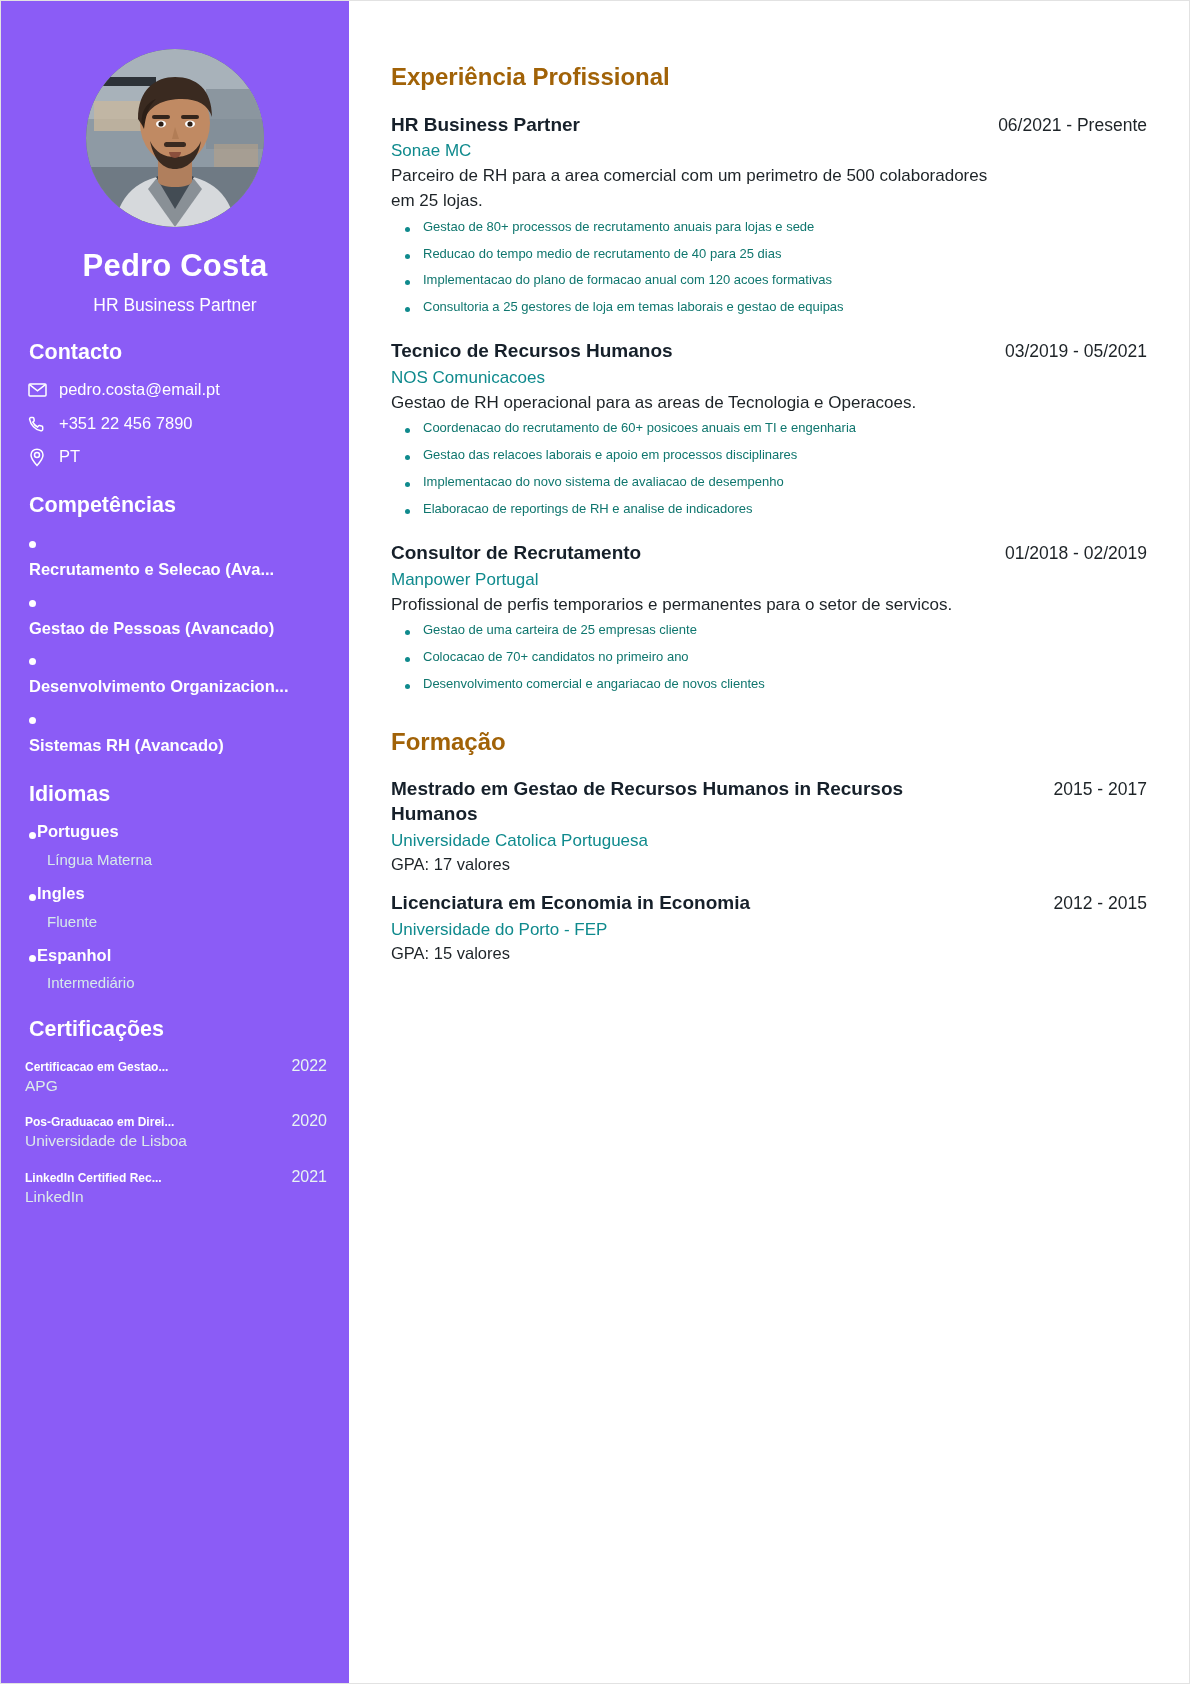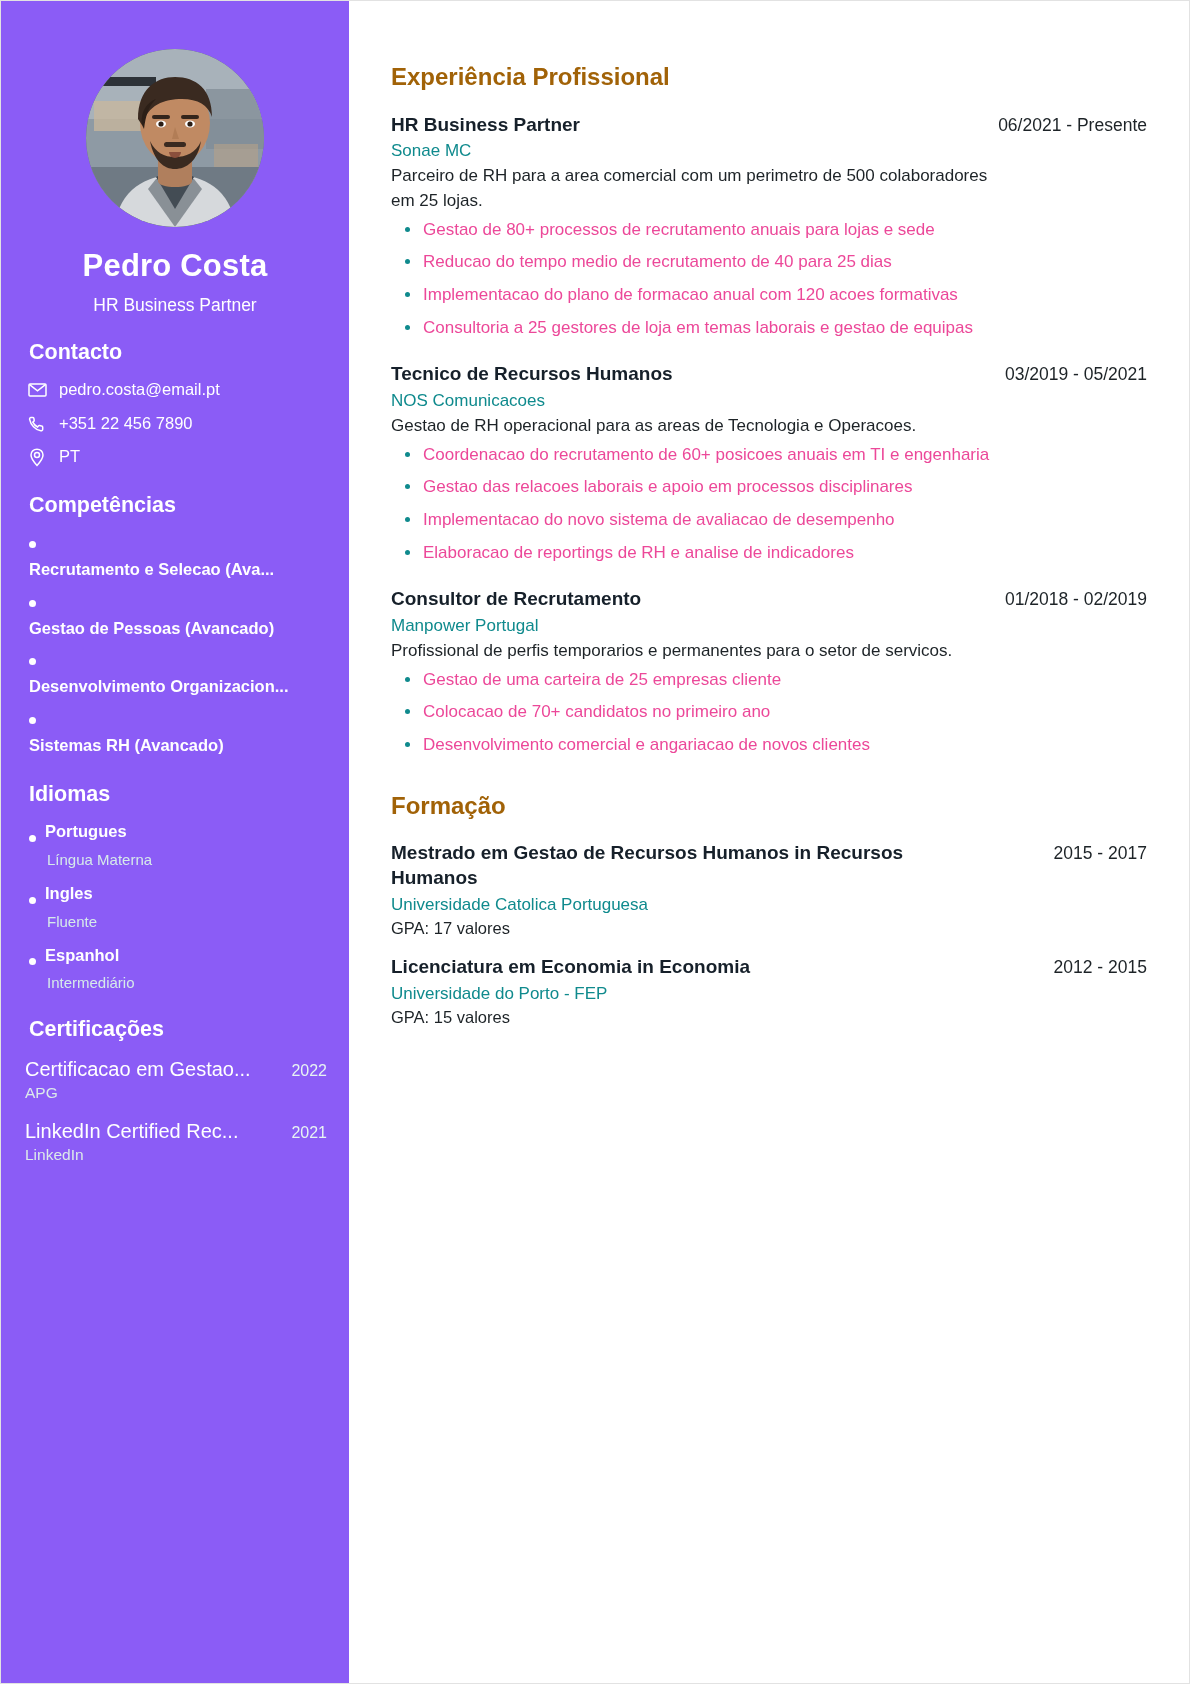--- a/index.html
+++ b/index.html
@@ -86,35 +86,35 @@
     overflow:hidden;
     flex-direction:column;
   }
   .dot{
     width:7px;height:7px;border-radius:50%;background:#ffffff;
     flex:0 0 7px;margin-top:8px;
   }
 
   .lang-block{margin:0 0 15px 6px;}
   .lang-name{
-    display:flex;align-items:flex-end;gap:9px;
+    display:flex;align-items:center;gap:1px;
     font-size:16.5px;font-weight:bold;line-height:1.25;
   }
   .lang-level{
     margin-left:18px;margin-top:9px;
     font-size:15px;font-weight:400;
     color:#d6eaea;
   }
 
   .cert-item{margin:0 0 17px 2px;}
   .cert-top{
     display:flex;justify-content:space-between;align-items:baseline;gap:8px;
   }
   .cert-name{
-    font-size:20px;font-weight:normal;
+    font-size:12px;font-weight:bold;
     white-space:nowrap;overflow:hidden;
     line-height:1.25;
   }
   .cert-year{
     font-size:16px;font-weight:400;color:#e7f3f3;white-space:nowrap;
   }
   .cert-issuer{
     font-size:15.5px;font-weight:400;color:#dceaea;
     margin-top:1px;line-height:1.25;
   }
@@ -151,25 +151,25 @@
     margin-top:3px;line-height:1.3;
   }
   .entry-desc{
     font-size:17px;line-height:1.45;margin-top:2px;color:#1d2327;
     max-width:600px;
   }
   .blist{margin:4px 0 0 0;padding:0;list-style:none;}
   .blist li{
     position:relative;
     padding-left:32px;
-    font-size:17px;
+    font-size:13px;
     line-height:1.45;
     margin-bottom:8px;
     max-width:640px;
-    color:#ec4899;
+    color:#0f766e;
   }
   .blist li:before{
     content:"";
     position:absolute;left:14px;top:9px;
     width:5px;height:5px;border-radius:50%;
     background:#0f8a8d;
   }
   .edu-gpa{
     font-size:16.5px;color:#1d2327;margin-top:1px;line-height:1.35;
   }
@@ -308,20 +308,27 @@
     <div class="side-heading tight">Certificações</div>
 
     <div class="cert-item">
       <div class="cert-top">
         <span class="cert-name">Certificacao em Gestao...</span>
         <span class="cert-year">2022</span>
       </div>
       <div class="cert-issuer">APG</div>
     </div>
 
+    <div class="cert-item">
+      <div class="cert-top">
+        <span class="cert-name">Pos-Graduacao em Direi...</span>
+        <span class="cert-year">2020</span>
+      </div>
+      <div class="cert-issuer">Universidade de Lisboa</div>
+    </div>
 
     <div class="cert-item">
       <div class="cert-top">
         <span class="cert-name">LinkedIn Certified Rec...</span>
         <span class="cert-year">2021</span>
       </div>
       <div class="cert-issuer">LinkedIn</div>
     </div>
 
   </aside>

